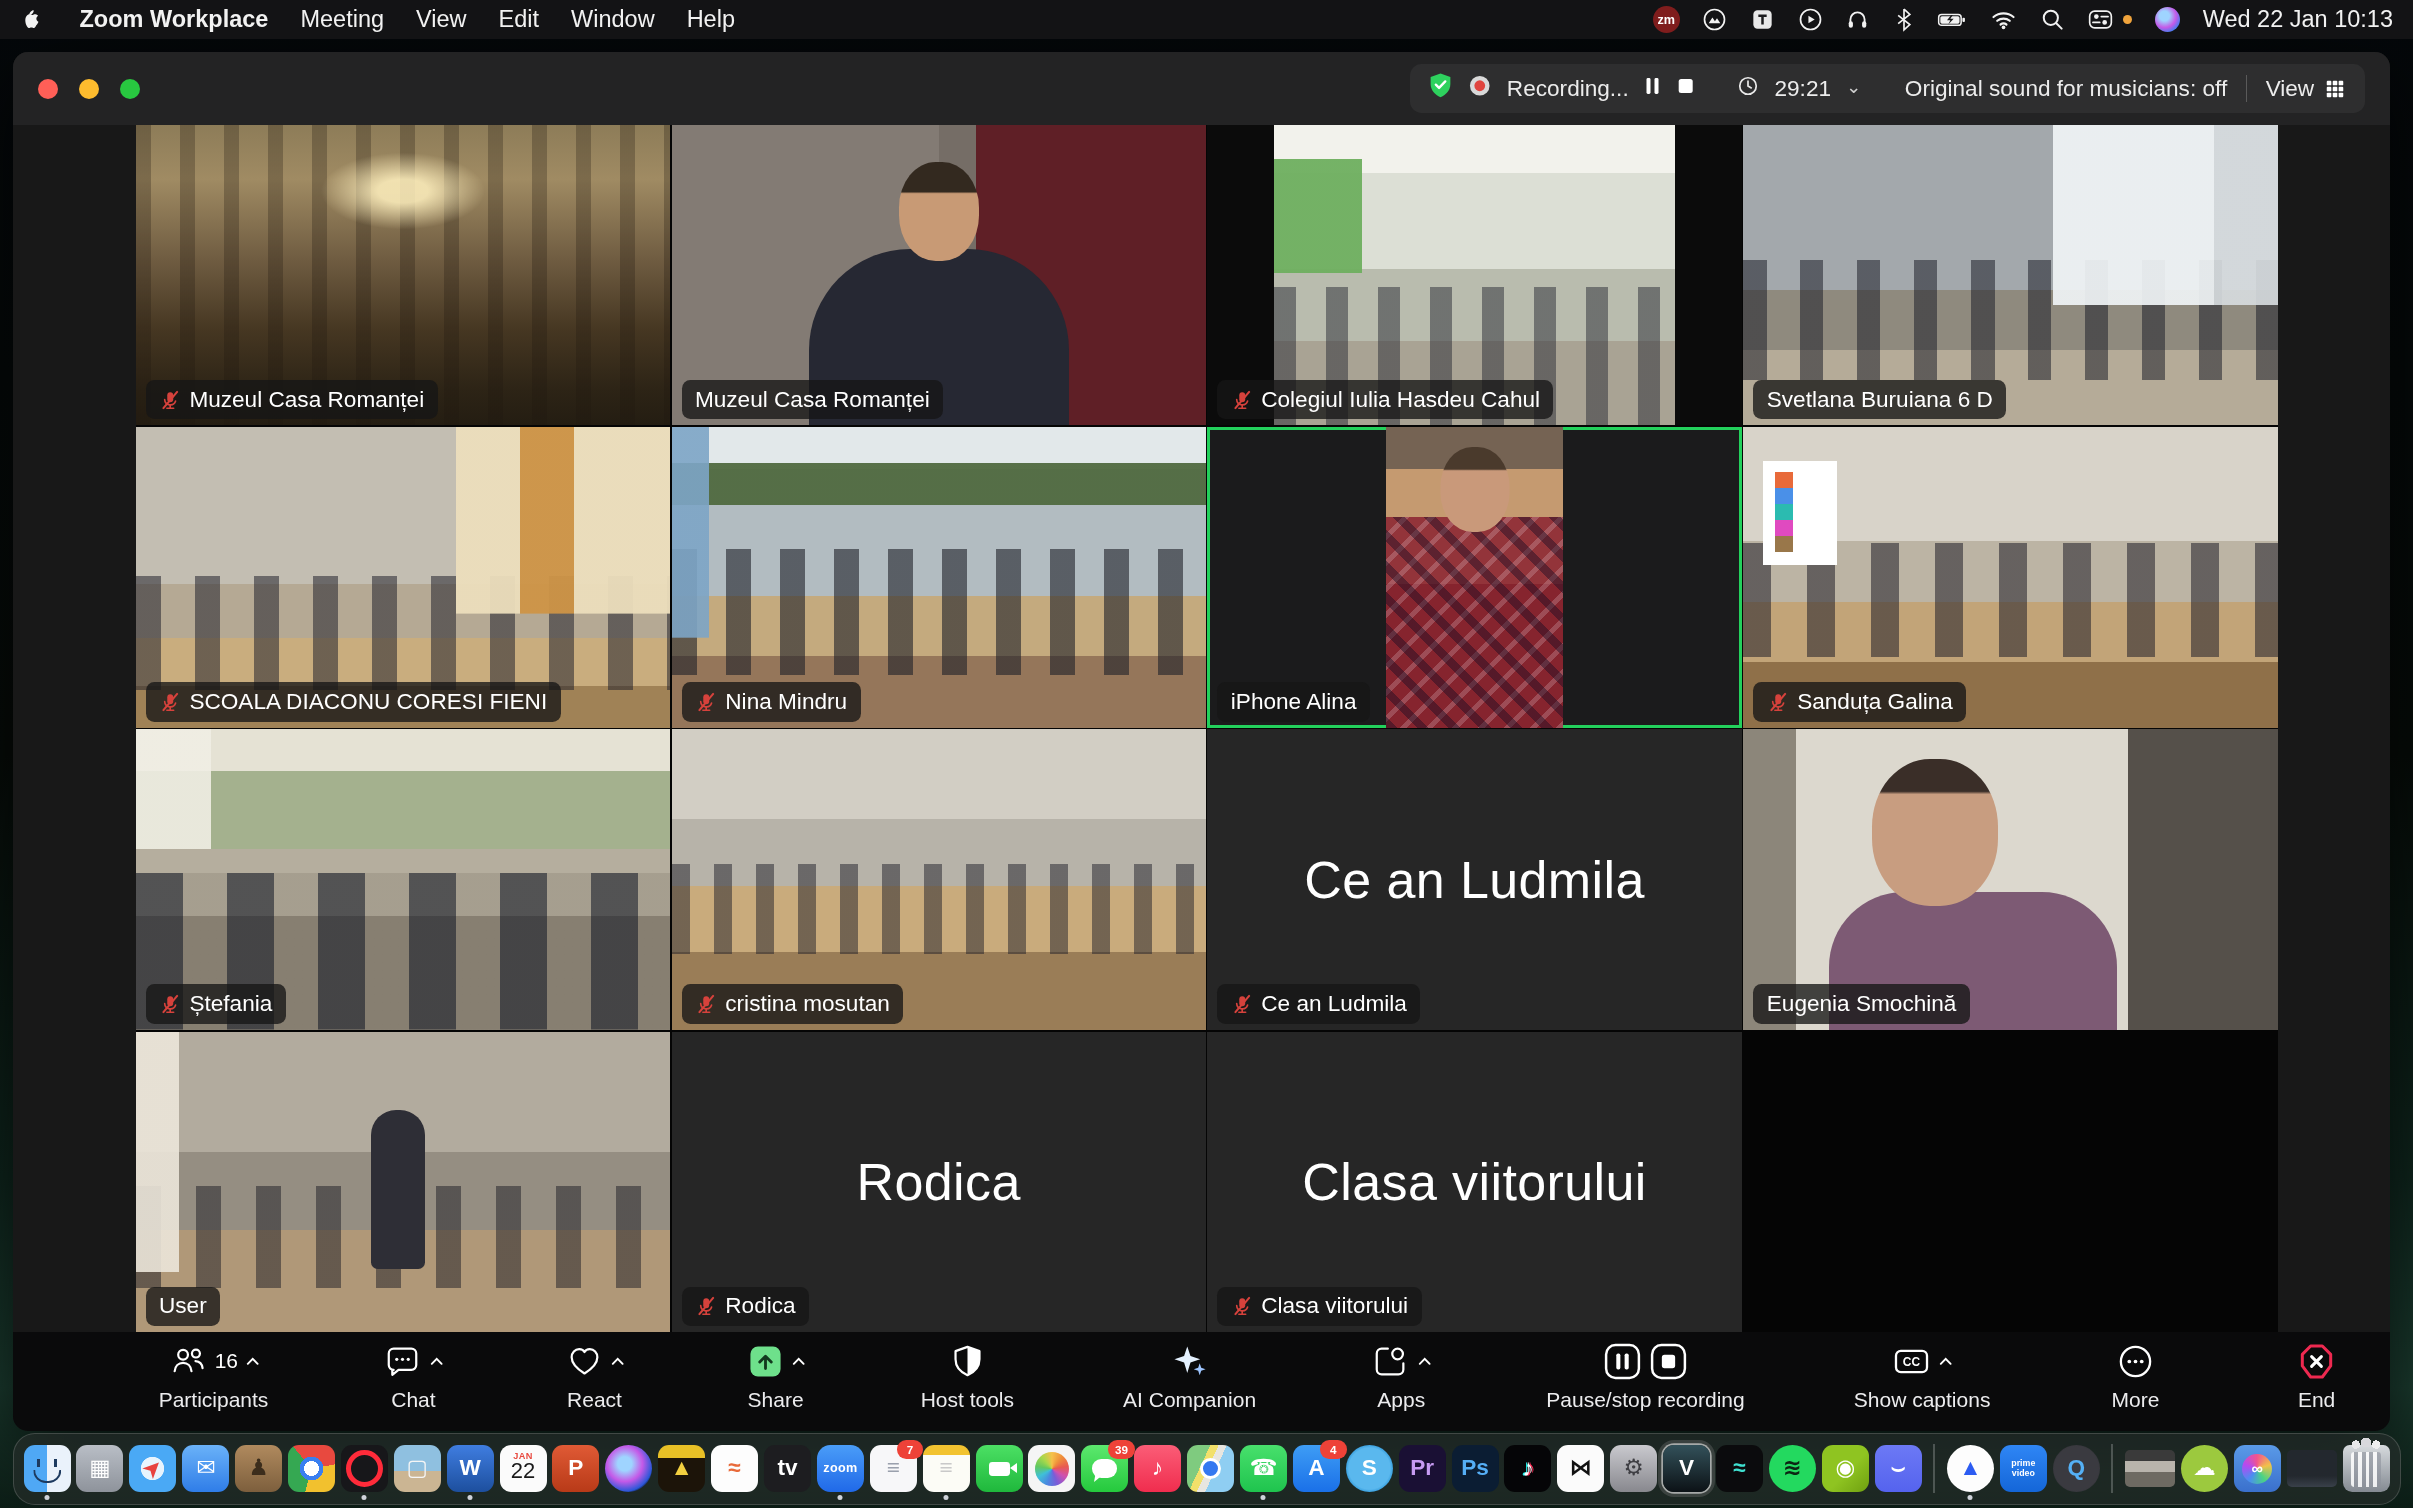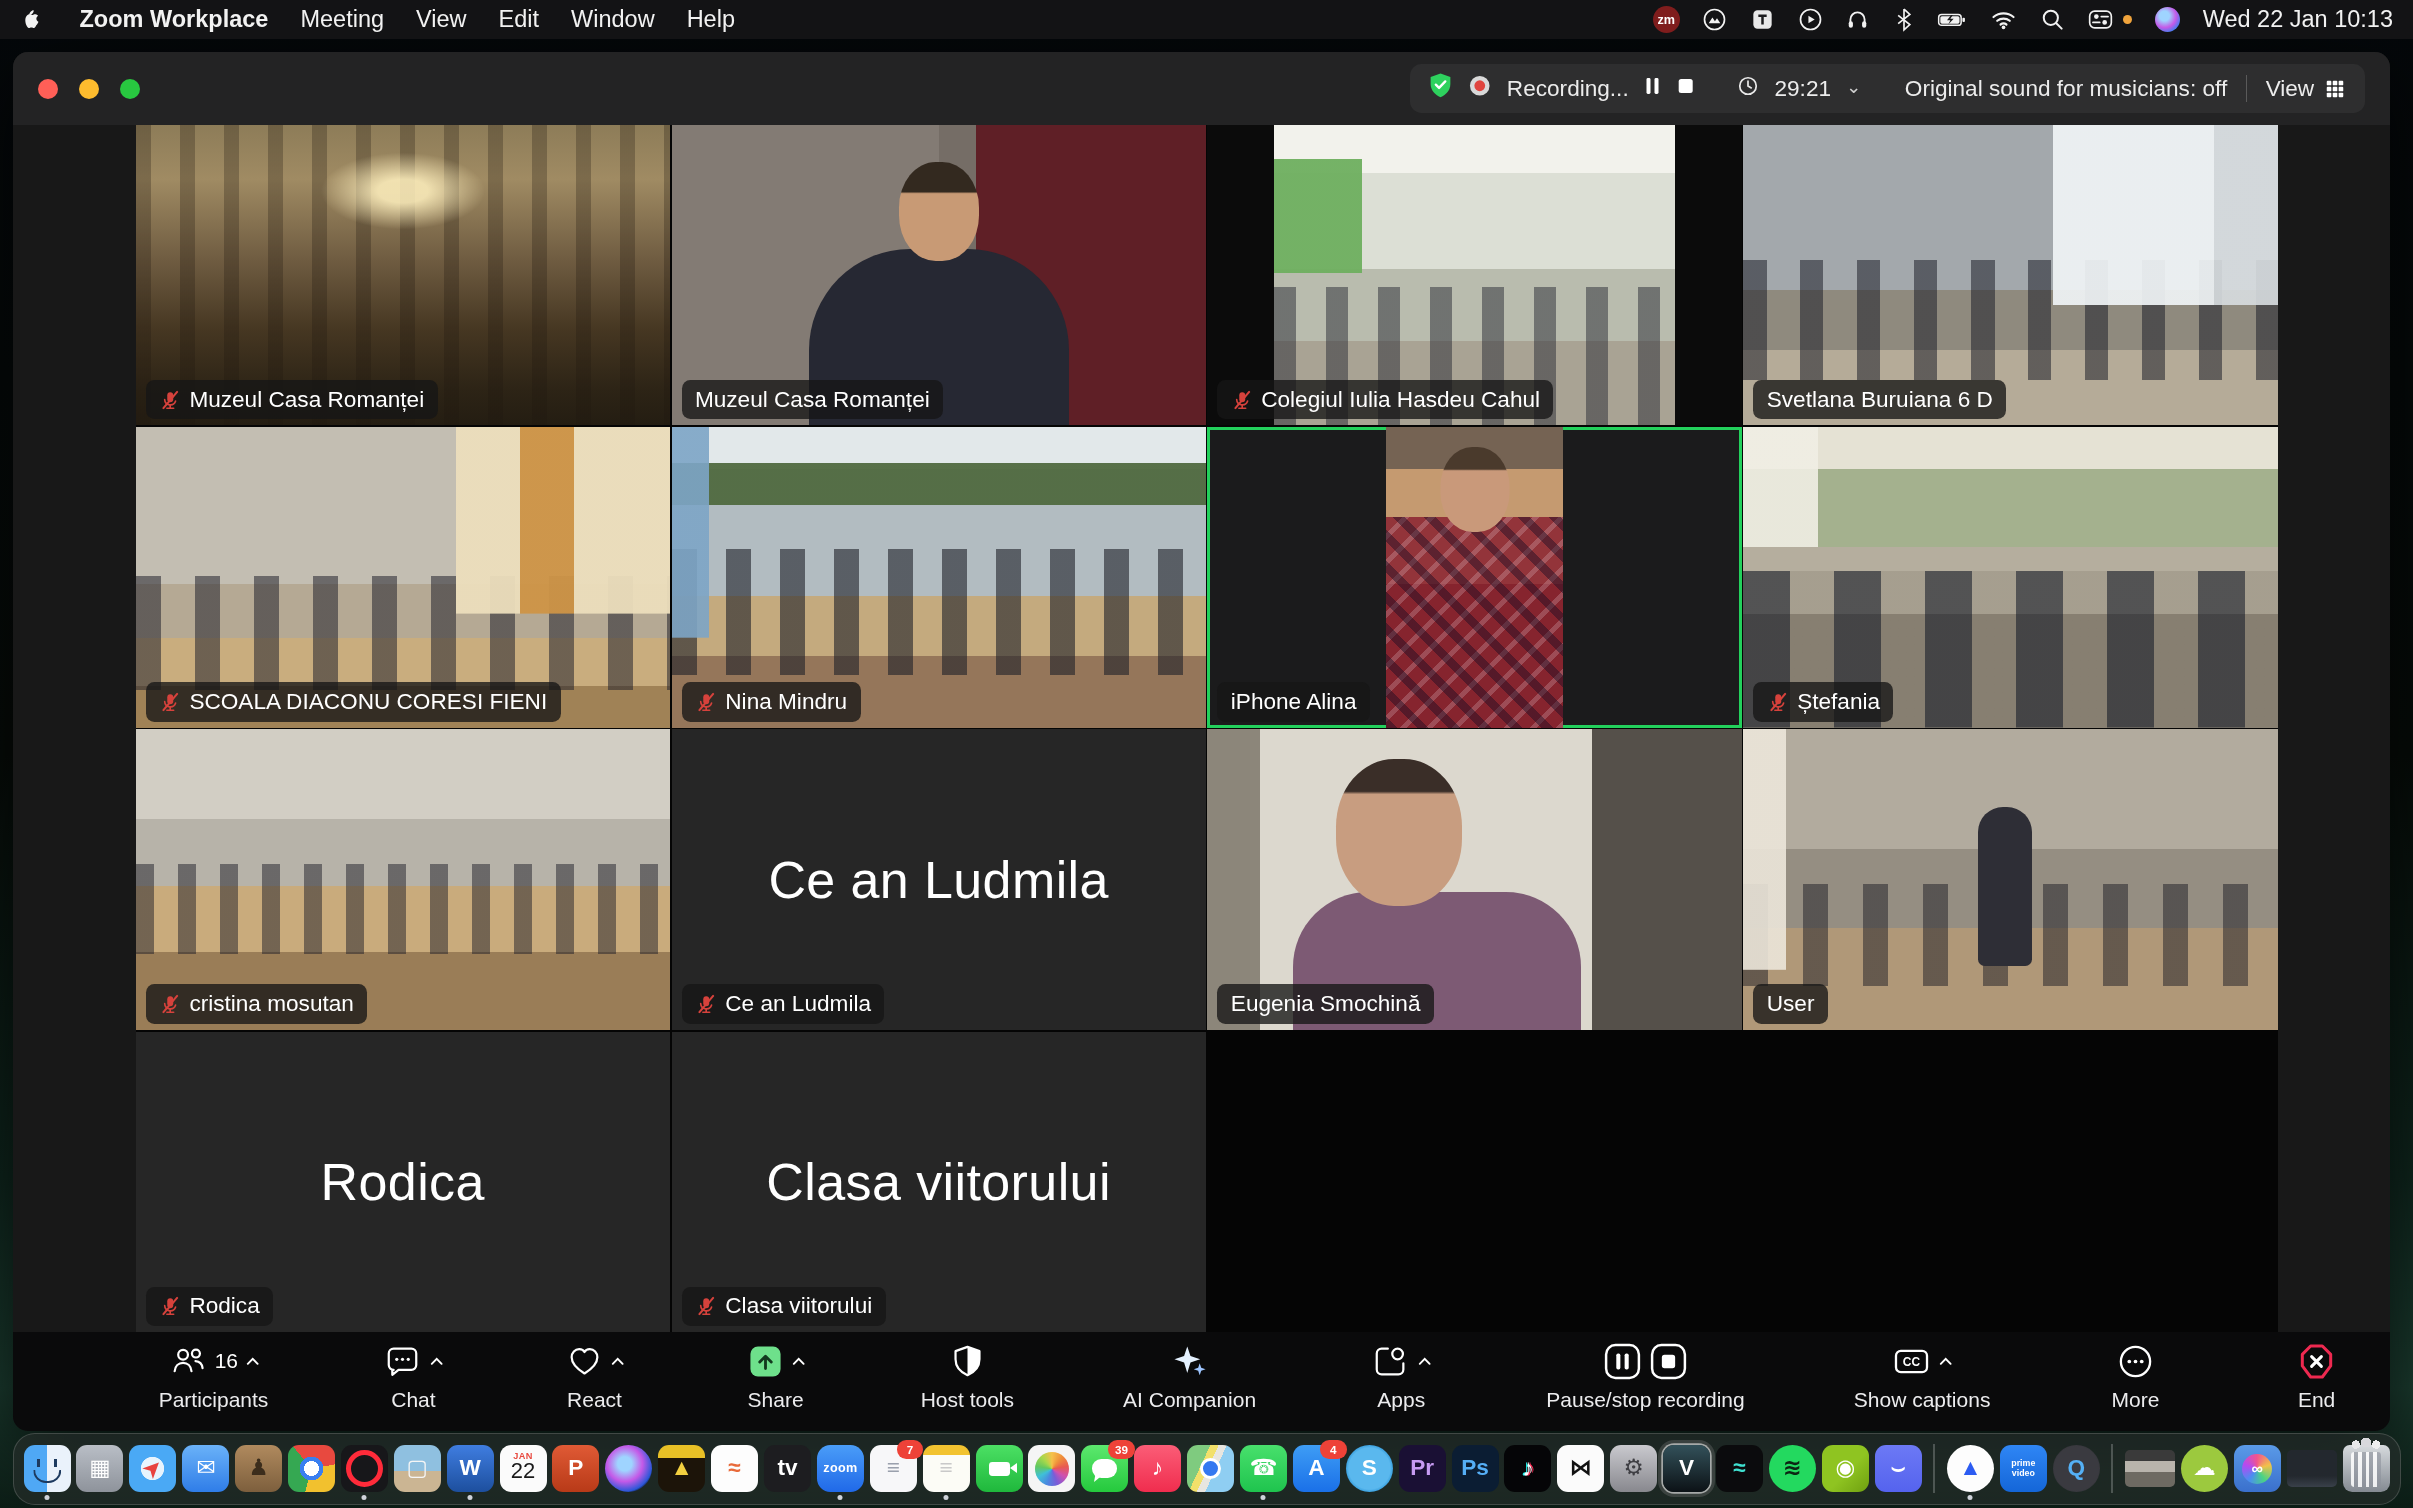--- a/index.html
+++ b/index.html
@@ -368,20 +368,31 @@
           <span>Nina Mindru</span>
         </div>
       </div>
       <div class="tile portrait active" style="outline-color: rgb(35, 209, 92);">
         <div class="vid sc-phone"></div>
         <div class="nameplate">
           <span>iPhone Alina</span>
         </div>
       </div>
       <div class="tile">
+        <div class="vid sc-cls-poster"></div>
+        <div class="nameplate">
+          <svg viewBox="0 0 24 24" width="22" height="22">
+            <rect x="9" y="3.5" width="6.5" height="11" rx="3.2" fill="#d6423c"></rect>
+            <path d="M6.2 11.5a6.1 6.1 0 0 0 11.9 1.6M12.2 17.8V21M8.6 21h7.4" stroke="#d6423c" stroke-width="1.8" fill="none" stroke-linecap="round"></path>
+            <path d="M4.8 20.8L19.8 3.2" stroke="#d6423c" stroke-width="2.3" stroke-linecap="round"></path>
+          </svg>
+          <span>Sanduța Galina</span>
+        </div>
+      </div>
+      <div class="tile">
         <div class="vid sc-cls-back"></div>
         <div class="nameplate">
           <svg viewBox="0 0 24 24" width="22" height="22">
             <rect x="9" y="3.5" width="6.5" height="11" rx="3.2" fill="#d6423c"></rect>
             <path d="M6.2 11.5a6.1 6.1 0 0 0 11.9 1.6M12.2 17.8V21M8.6 21h7.4" stroke="#d6423c" stroke-width="1.8" fill="none" stroke-linecap="round"></path>
             <path d="M4.8 20.8L19.8 3.2" stroke="#d6423c" stroke-width="2.3" stroke-linecap="round"></path>
           </svg>
           <span>Ștefania</span>
         </div>
       </div>

